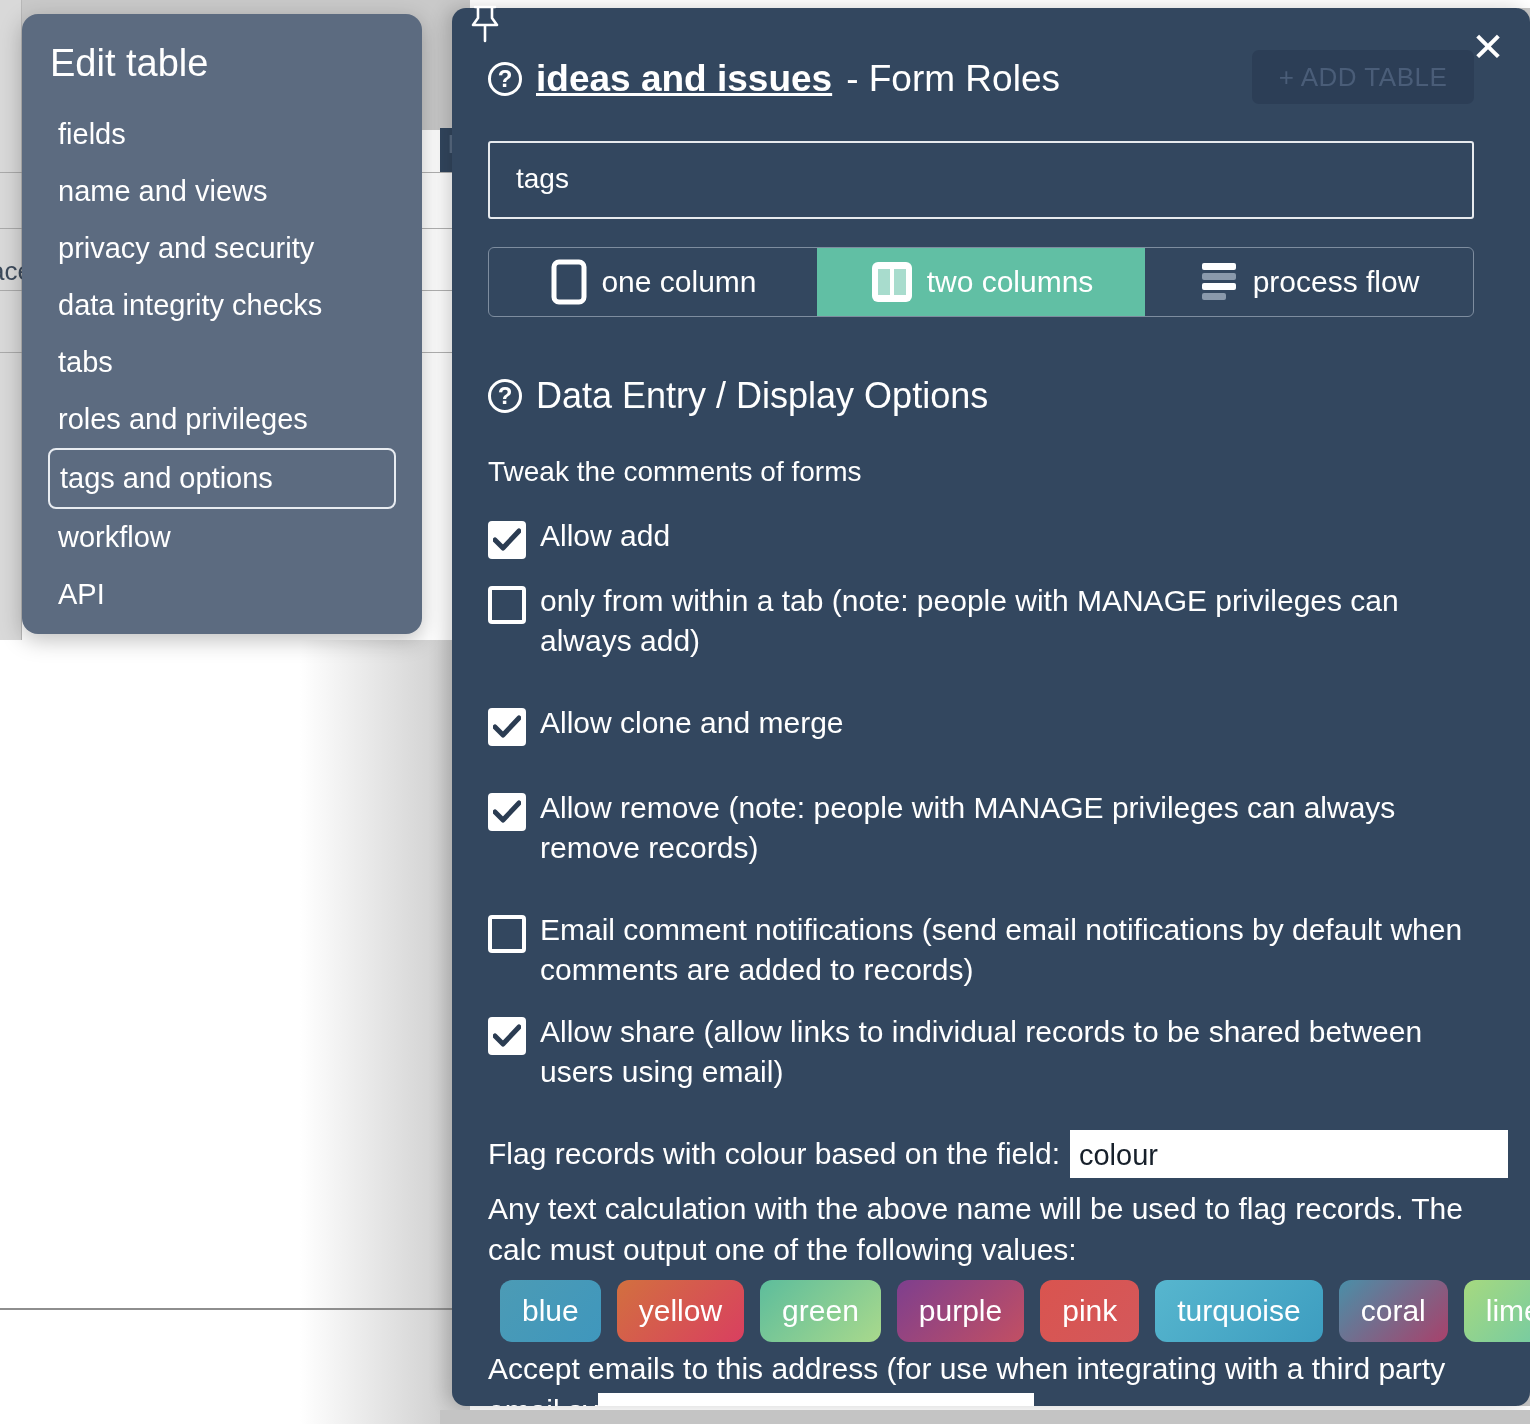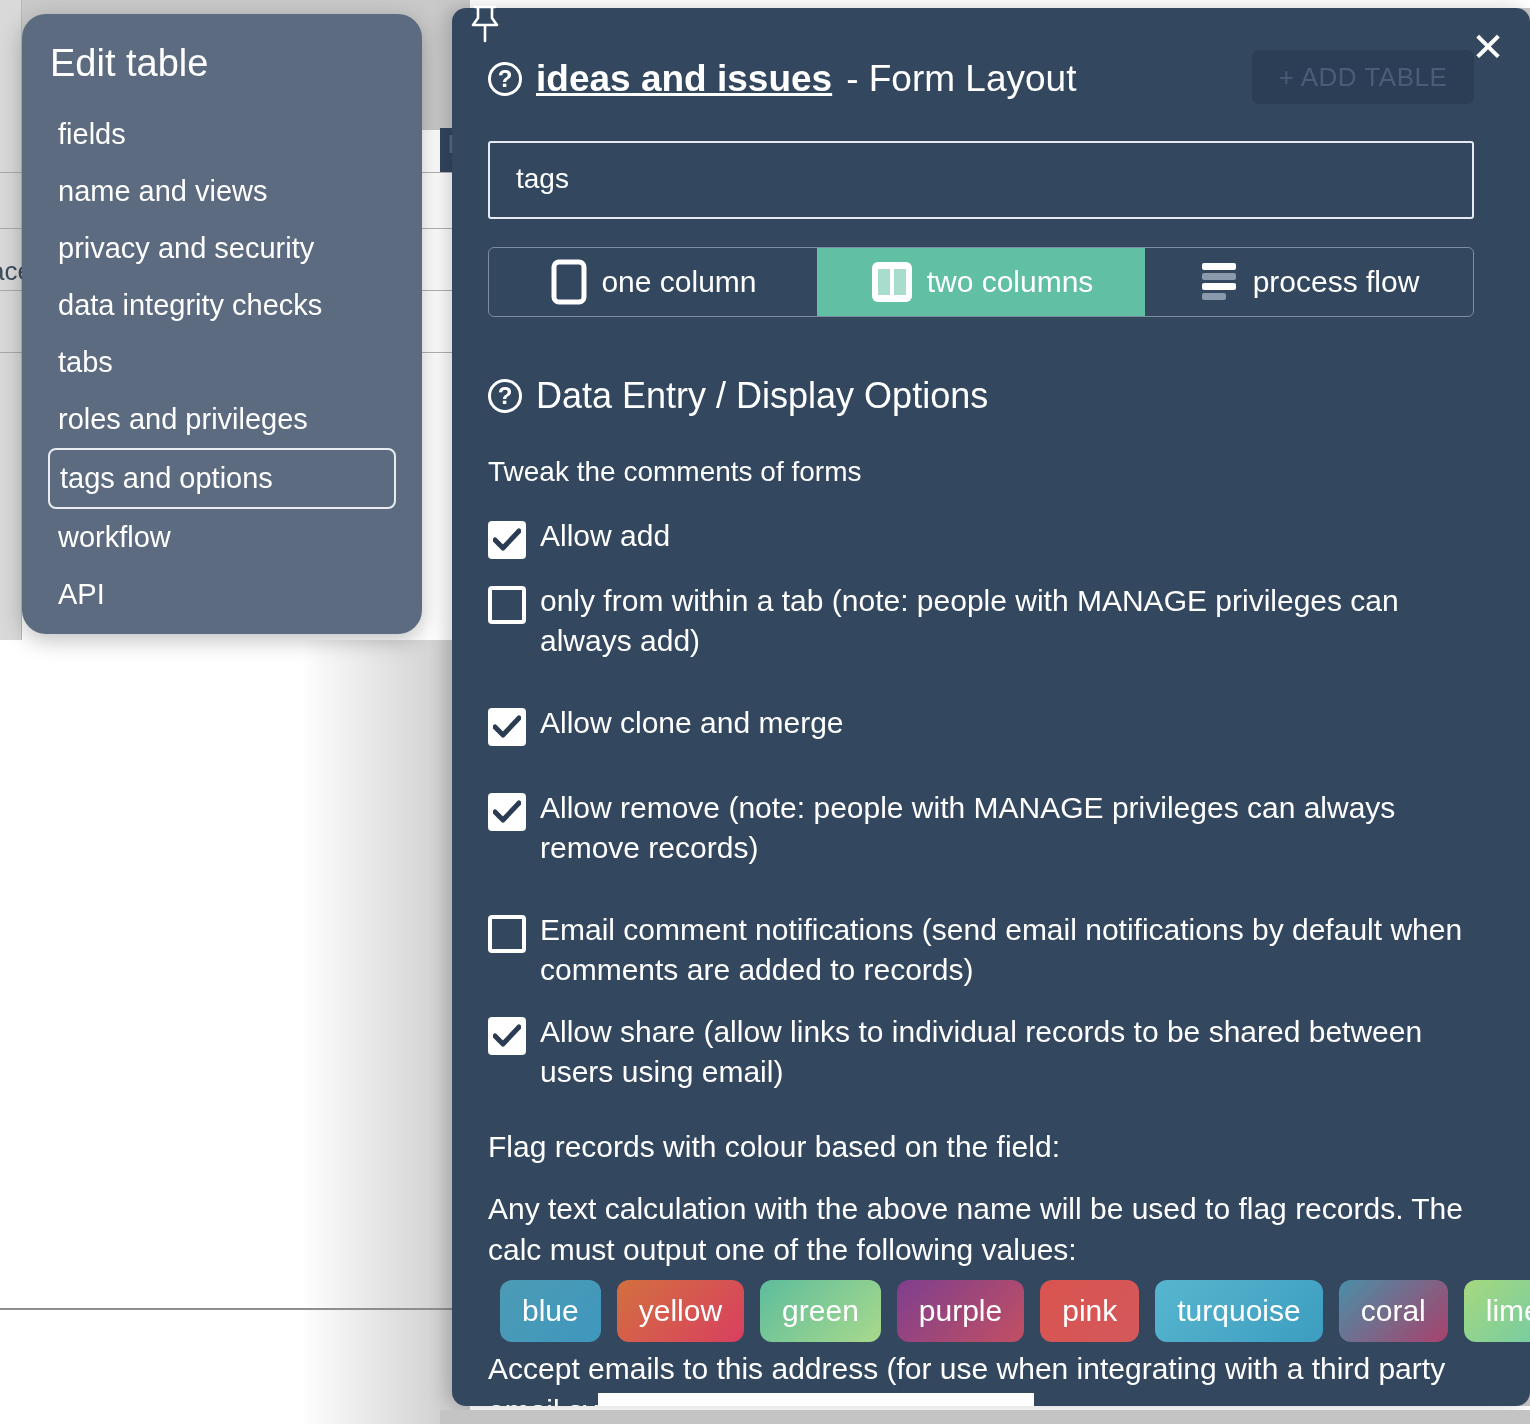--- a/index.html
+++ b/index.html
@@ -173,21 +173,21 @@
     background: #ffffff; border: 1px solid #ffffff;
   }
   .bottom-grey {
     position: absolute; left: 440px; top: 1410px; width: 1090px; height: 14px;
     background: #c4c4c4;
   }
 
   
   .edit-panel {
     position: absolute; left: 22px; top: 14px; width: 400px; height: 620px;
-    background: #5c6b80; border-radius: 24px; z-index: 40;
+    background: #5c6b80; border-radius: 16px; z-index: 40;
     box-shadow: 0 6px 22px rgba(0,0,0,.25);
   }
   .edit-title {
     position: absolute; left: 28px; top: 28px; color: #ffffff; font-size: 38px;
   }
   .edit-items { position: absolute; left: 0; top: 92px; width: 100%; }
   .edit-item {
     color: #ffffff; font-size: 29px; padding: 12px 36px; cursor: pointer;
     white-space: nowrap;
   }
@@ -248,21 +248,21 @@
 
     <div class="add-table-btn">
       <span>+ ADD TABLE</span>
     </div>
 
     <div class="close-btn">✕</div>
 
     <div class="modal-title">
       <span class="q-circle">?</span>
       <span class="title-link">ideas and issues</span>
-      <span class="title-rest"> - Form Layout</span>
+      <span class="title-rest"> - Form Roles</span>
     </div>
 
     <div class="tags-box" placeholder="tags">tags</div>
 
     <div class="layout-select">
       <div class="layout-opt">
         <span class="glyph">
           <svg width="40" height="46" viewBox="0 0 40 46">
               <rect x="5" y="3" width="30" height="40" rx="5" fill="none" stroke="#ffffff" stroke-width="5"></rect>
             </svg>
@@ -342,20 +342,21 @@
           <svg width="28" height="24" viewBox="0 0 28 24">
               <path d="M2 12 L10 20 L26 3" fill="none" stroke="#2b3c52" stroke-width="5" stroke-linecap="round" stroke-linejoin="round"></path>
             </svg>
         </span>
         <span class="cblabel">Allow share (allow links to individual records to be shared between users using email)</span>
       </div>
     </div>
 
     <div class="flag-row">
       <span>Flag records with colour based on the field:</span>
+      <span class="flag-input">colour</span>
     </div>
     <div class="flag-desc">Any text calculation with the above name will be used to flag records. The calc must output one of the following values:</div>
 
     <div class="chips">
       <div class="chip" style="background:linear-gradient(135deg,#4c9bb5,#3f97bd);">blue</div>
       <div class="chip" style="background:linear-gradient(135deg,#d2703f,#d93f60);">yellow</div>
       <div class="chip" style="background:linear-gradient(135deg,#5dbd9c,#a9d98c);">green</div>
       <div class="chip" style="background:linear-gradient(135deg,#7e3f8e,#c24f63);">purple</div>
       <div class="chip" style="background:linear-gradient(135deg,#d9544f,#d4585b);">pink</div>
       <div class="chip" style="background:linear-gradient(135deg,#57b6ce,#3d9dc0);">turquoise</div>

